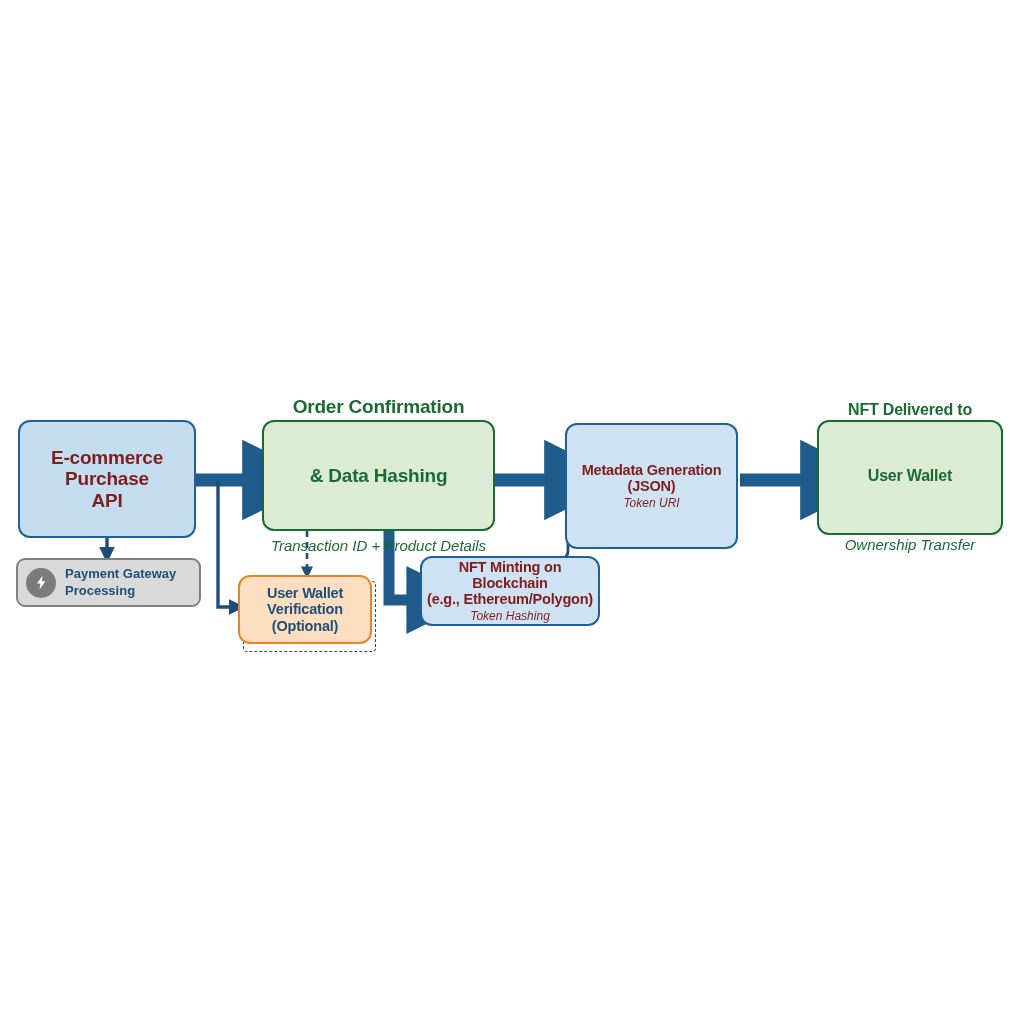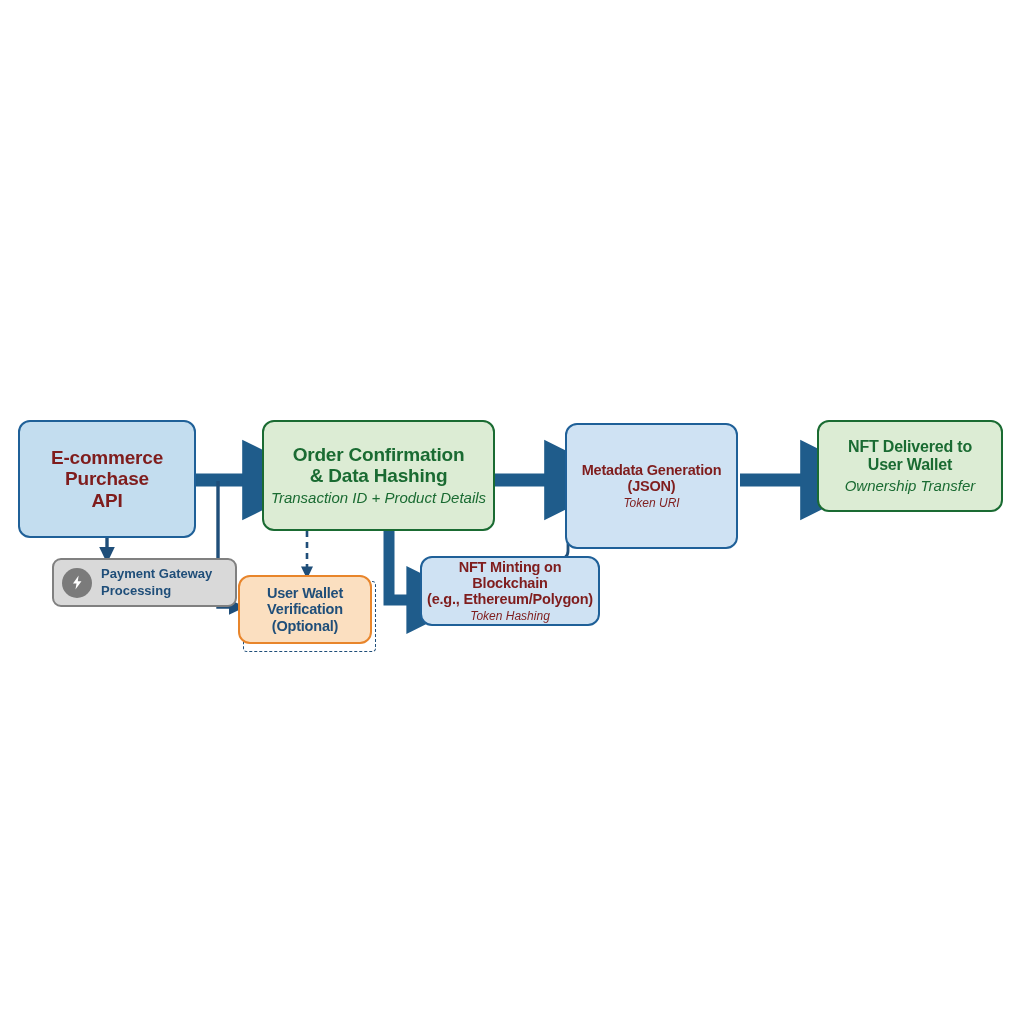--- a/index.html
+++ b/index.html
@@ -47,39 +47,39 @@
   .n-blue.soft {
     background: #cfe2f3;
     border: 2.5px solid #1f6098;
   }
   
   .n-green {
     background: #dcecd4;
     border: 2.5px solid #1a6b32;
     border-radius: 12px;
     color: #1a6b32;
+    gap: 48px;
   }
   
   .n-orange {
     background: #fbdfc0;
     border: 2.5px solid #e8852b;
     border-radius: 12px;
     color: #1f4e79;
   }
   
   .n-gray {
     background: #d9d9d9;
     border: 2px solid #808080;
     border-radius: 9px;
     color: #1f4e79;
     flex-direction: row;
     justify-content: flex-start;
     padding-left: 8px;
     gap: 9px;
-    margin-left: 36px;
   }
   .dashed-ghost {
     position: absolute;
     box-sizing: border-box;
     border: 1.6px dashed #1f4e79;
     border-radius: 4px;
     background: transparent;
   }
   .title-lg {
     font-weight: bold;
@@ -188,21 +188,21 @@
     <div class="title-lg">&amp; Data Hashing</div>
     <div class="sub">Transaction ID + Product Details</div>
   </div>
 
   <div class="node n-blue soft" style="left:565px; top:423px; width:173px; height:126px;">
     <div class="title-sm">Metadata Generation</div>
     <div class="title-sm">(JSON)</div>
     <div class="sub-tight">Token URI</div>
   </div>
 
-  <div class="node n-green" style="left:817px; top:420px; width:186px; height:92px;">
+  <div class="node n-green" style="left:817px; top:420px; width:186px; height:115px;">
     <div class="title-md">NFT Delivered to</div>
     <div class="title-md">User Wallet</div>
     <div class="sub">Ownership Transfer</div>
   </div>
 
   <div class="node n-gray" style="left:16px; top:558px; width:185px; height:49px;">
     <span class="bolt-badge">
       <svg width="17" height="17" viewBox="0 0 24 24" aria-hidden="true">
         <path d="M13.6 2 L5.6 13.4 L10.6 13.4 L9.1 22 L17.6 10.2 L12.4 10.2 Z" fill="#ffffff"></path>
       </svg>

